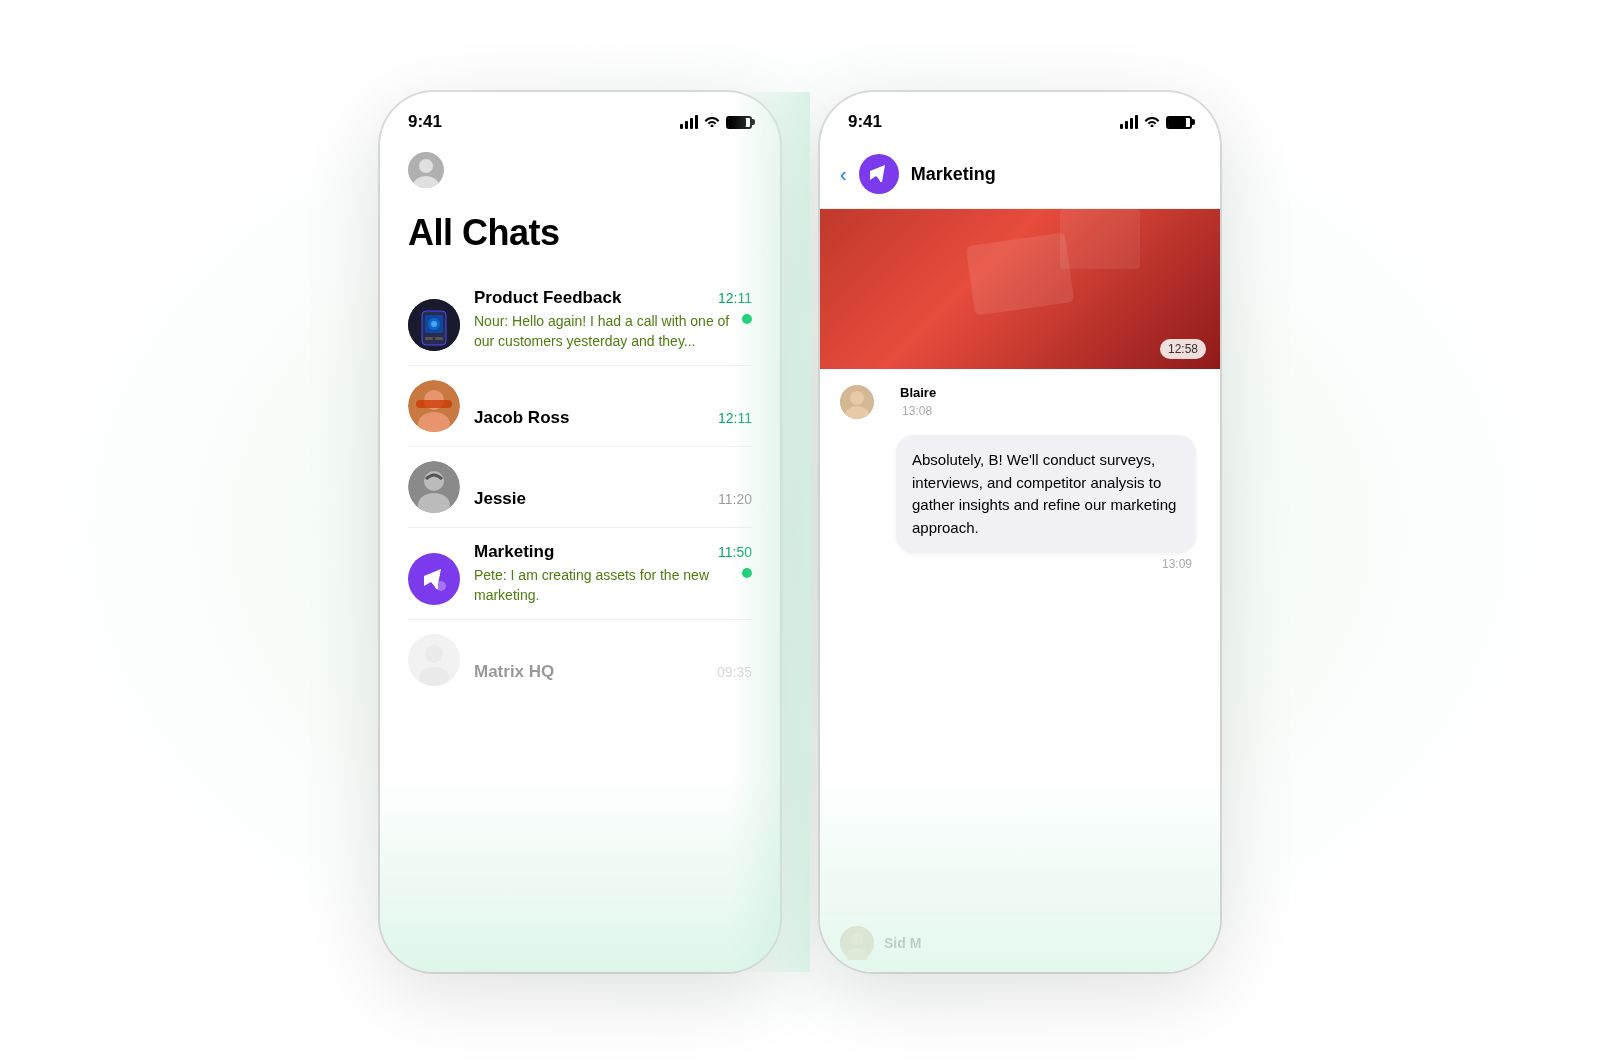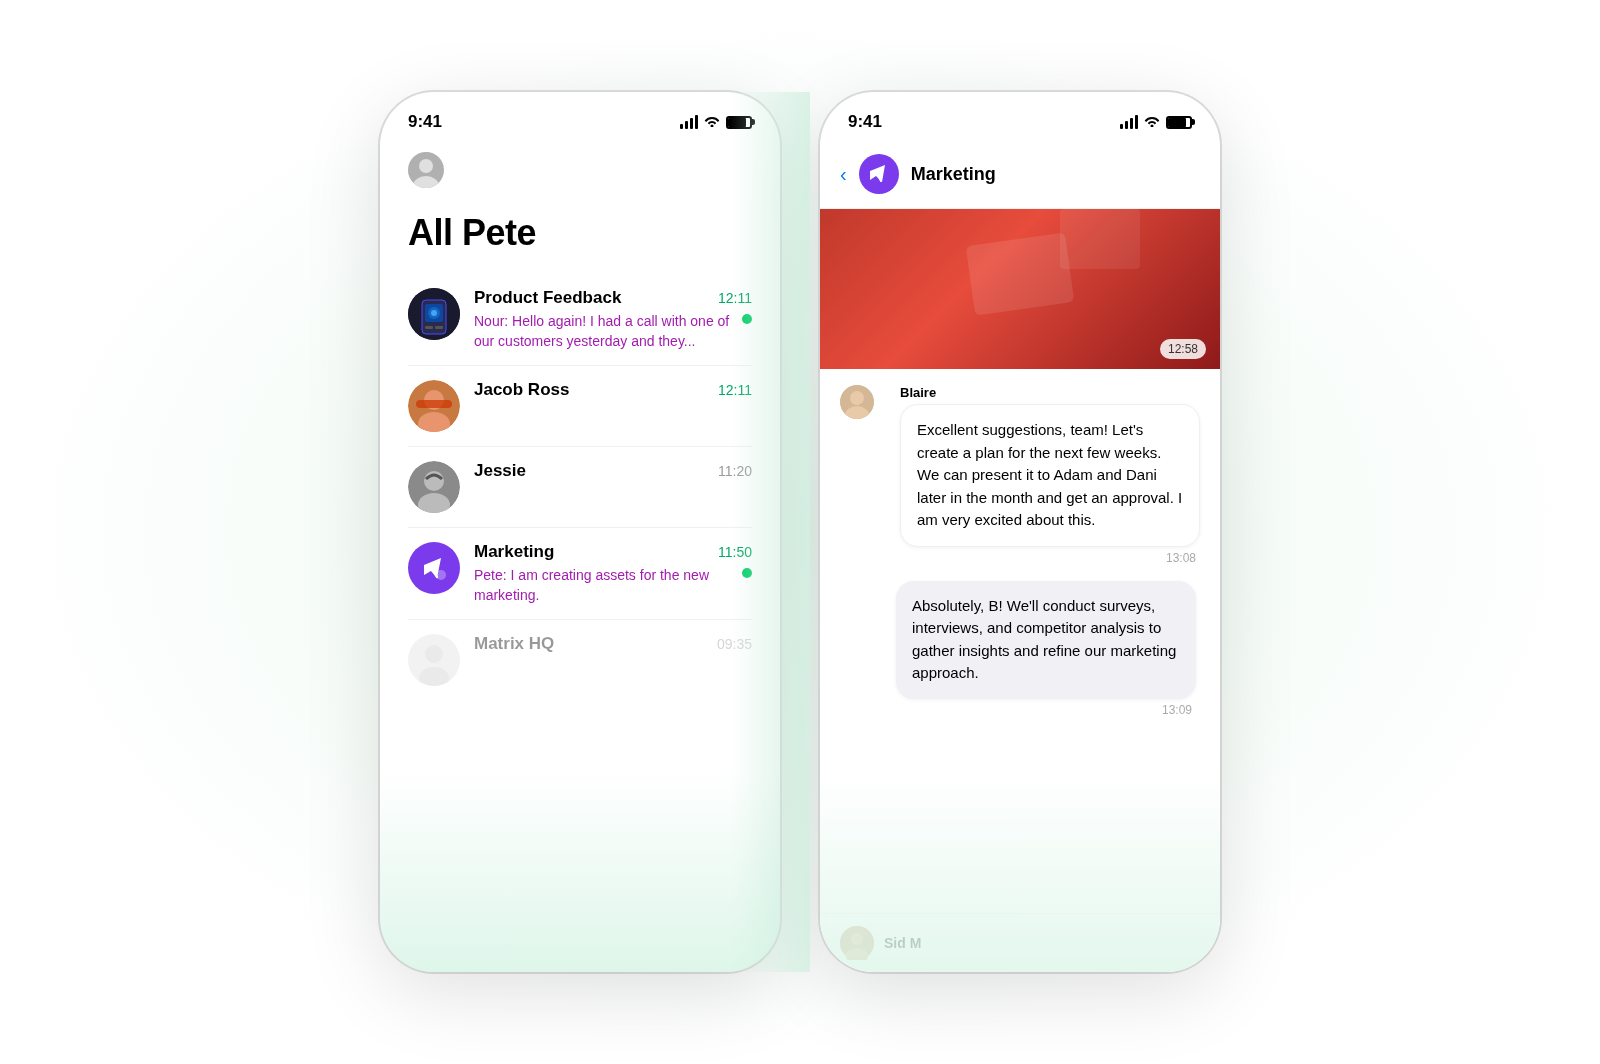--- a/index.html
+++ b/index.html
@@ -161,21 +161,21 @@
       padding: 8px 28px 20px;
       letter-spacing: -0.5px;
     }
 
     .chat-list {
       padding: 0 28px;
     }
 
     .chat-item {
       display: flex;
-      align-items: flex-start;
+      align-items: flex-end;
       gap: 14px;
       padding: 14px 0;
       border-bottom: 1px solid #f0f0f0;
       position: relative;
     }
 
     .chat-item:last-child {
       border-bottom: none;
       opacity: 0.4;
     }
@@ -234,21 +234,21 @@
     }
 
     .chat-bottom-row {
       display: flex;
       justify-content: space-between;
       align-items: flex-start;
     }
 
     .chat-preview {
       font-size: 14px;
-      color: #a21caf;
+      color: #4d7c0f;
       line-height: 1.4;
       flex: 1;
       padding-right: 8px;
     }
 
     .chat-indicators {
       display: flex;
       align-items: center;
       gap: 4px;
       flex-shrink: 0;
@@ -504,21 +504,21 @@
         <div class="screen-header">
           <div class="avatar-small">
             <svg viewBox="0 0 36 36" xmlns="http://www.w3.org/2000/svg">
               <circle cx="18" cy="18" r="18" fill="#b0b0b0"></circle>
               <circle cx="18" cy="14" r="7" fill="#e0e0e0"></circle>
               <ellipse cx="18" cy="34" rx="13" ry="10" fill="#e0e0e0"></ellipse>
             </svg>
           </div>
         </div>
 
-        <div class="page-title">All Pete</div>
+        <div class="page-title">All Chats</div>
 
         <div class="chat-list">
 
           <div class="chat-item">
             <div class="chat-avatar product">
               <svg width="52" height="52" viewBox="0 0 52 52">
                 <circle cx="26" cy="26" r="26" fill="#1a1a2e"></circle>
                 <rect x="14" y="12" width="24" height="34" rx="4" fill="#2a2a4e" stroke="#4a4aff" stroke-width="1"></rect>
                 <rect x="17" y="16" width="18" height="18" rx="2" fill="#0d47a1"></rect>
                 <circle cx="26" cy="25" r="6" fill="#1565c0"></circle>
@@ -667,23 +667,20 @@
           <div class="message-row">
             <div class="message-sender-avatar">
               <svg width="34" height="34" viewBox="0 0 34 34">
                 <circle cx="17" cy="17" r="17" fill="#d4b896"></circle>
                 <circle cx="17" cy="13" r="7" fill="#e8c9a8"></circle>
                 <ellipse cx="17" cy="30" rx="12" ry="9" fill="#e8c9a8"></ellipse>
               </svg>
             </div>
             <div class="message-bubble-wrapper">
               <div class="sender-name">Blaire</div>
-              <div class="message-bubble">
-                <span>Excellent suggestions, team! Let's create a plan for the next few weeks. We can present it to Adam and Dani later in the month and get an approval. I am very excited about this.</span>
-              </div>
               <div class="message-time">13:08</div>
             </div>
           </div>
 
           <div class="message-row" style="justify-content: flex-end; padding-right: 4px;">
             <div class="message-bubble-wrapper" style="max-width:300px;">
               <div class="message-bubble reply">
                 <span>Absolutely, B! We'll conduct surveys, interviews, and competitor analysis to gather insights and refine our marketing approach.</span>
               </div>
               <div class="message-time">13:09</div>

